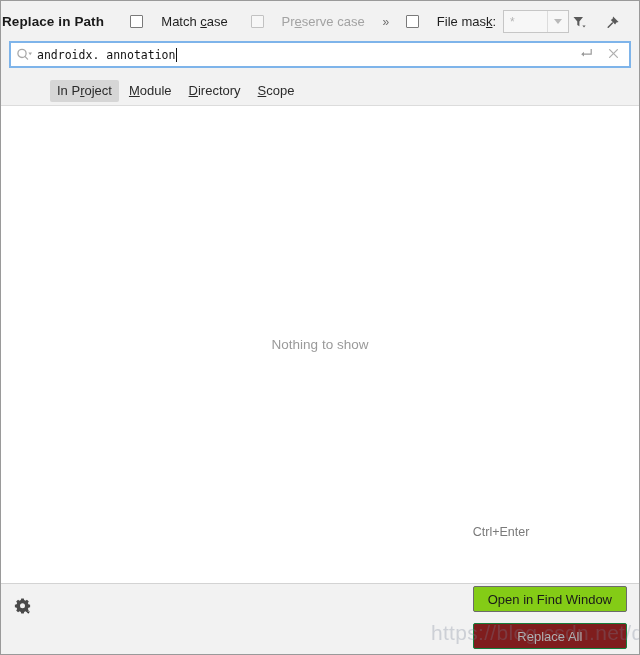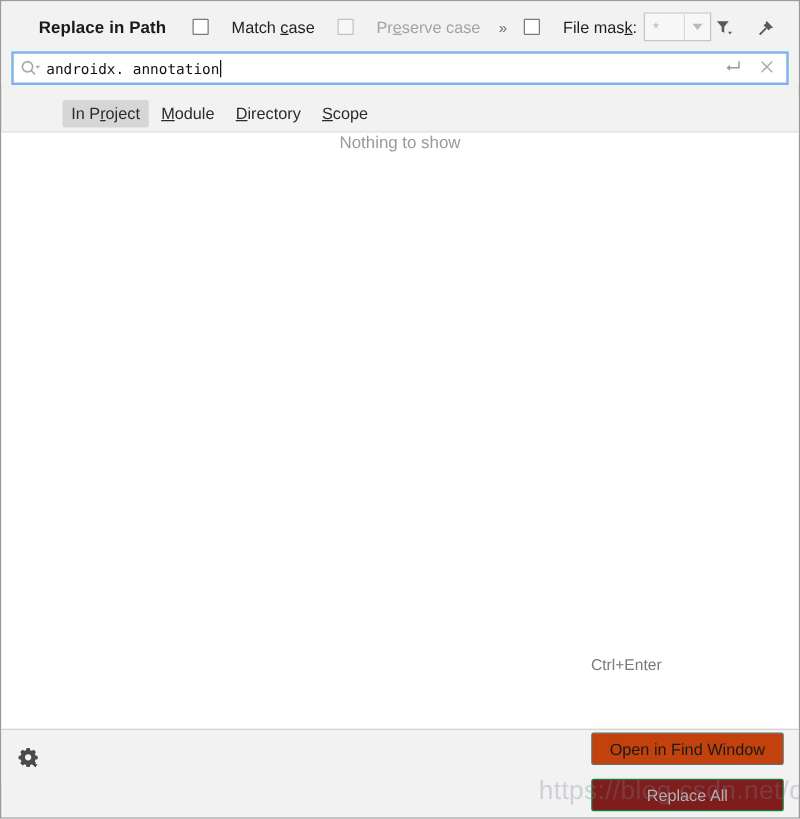--- a/index.html
+++ b/index.html
@@ -23,21 +23,21 @@
     color: #1f1f1f;
   }
 
   
   .header {
     position: relative;
     height: 41px;
     background: #f2f2f2;
     display: flex;
     align-items: center;
-    padding: 0 10px 0 30px;
+    padding: 0 10px 0 1px;
     box-sizing: border-box;
   }
   .title {
     font-weight: bold;
     font-size: 13.5px;
     color: #1a1a1a;
     letter-spacing: 0.1px;
     white-space: nowrap;
   }
   .hdr-spacer-1 { width: 30px; }
@@ -184,21 +184,21 @@
     white-space: nowrap;
   }
   .tab.active { background: #d6d6d6; }
 
   
   .content {
     height: 477px;
     background: #ffffff;
     border-top: 1px solid #dcdcdc;
     display: flex;
-    align-items: flex-start;
+    align-items: center;
     justify-content: center;
     position: relative;
   }
   .nothing {
     color: #9a9a9a;
     font-size: 13.5px;
   }
 
   
   .footer {
@@ -231,21 +231,21 @@
     padding: 0 14px;
     box-sizing: border-box;
     display: flex;
     align-items: center;
     justify-content: center;
     border-radius: 2px;
     cursor: default;
     white-space: nowrap;
   }
   .btn.default {
-    background: #c2410c;
+    background: #84cc16;
     border: 1px solid #6b6b6b;
     color: #1a1a1a;
     min-width: 150px;
     margin-top: 36px;
   }
   .btn.disabled {
     background: #7f1d1d;
     border: 1px solid #15803d;
     color: #b3b3b3;
   }

